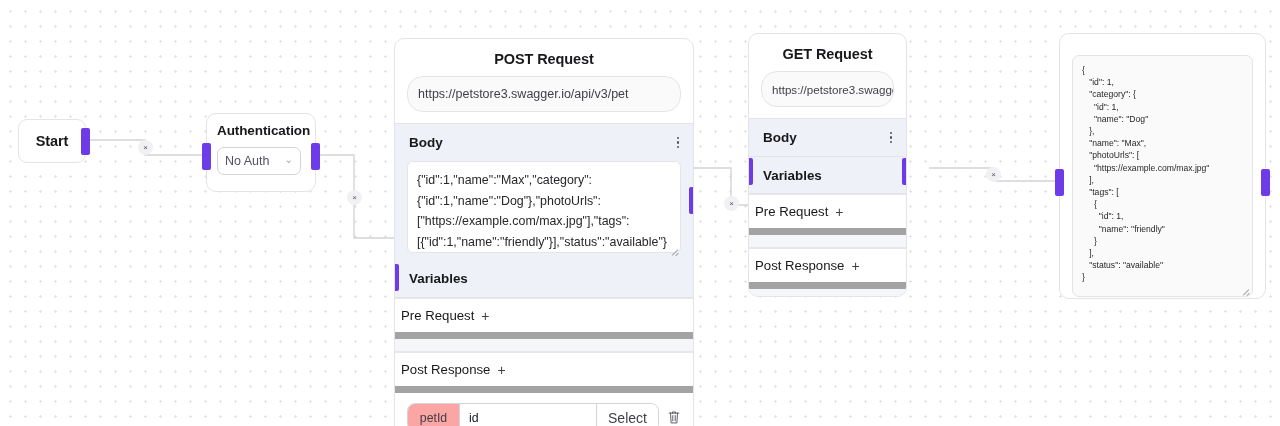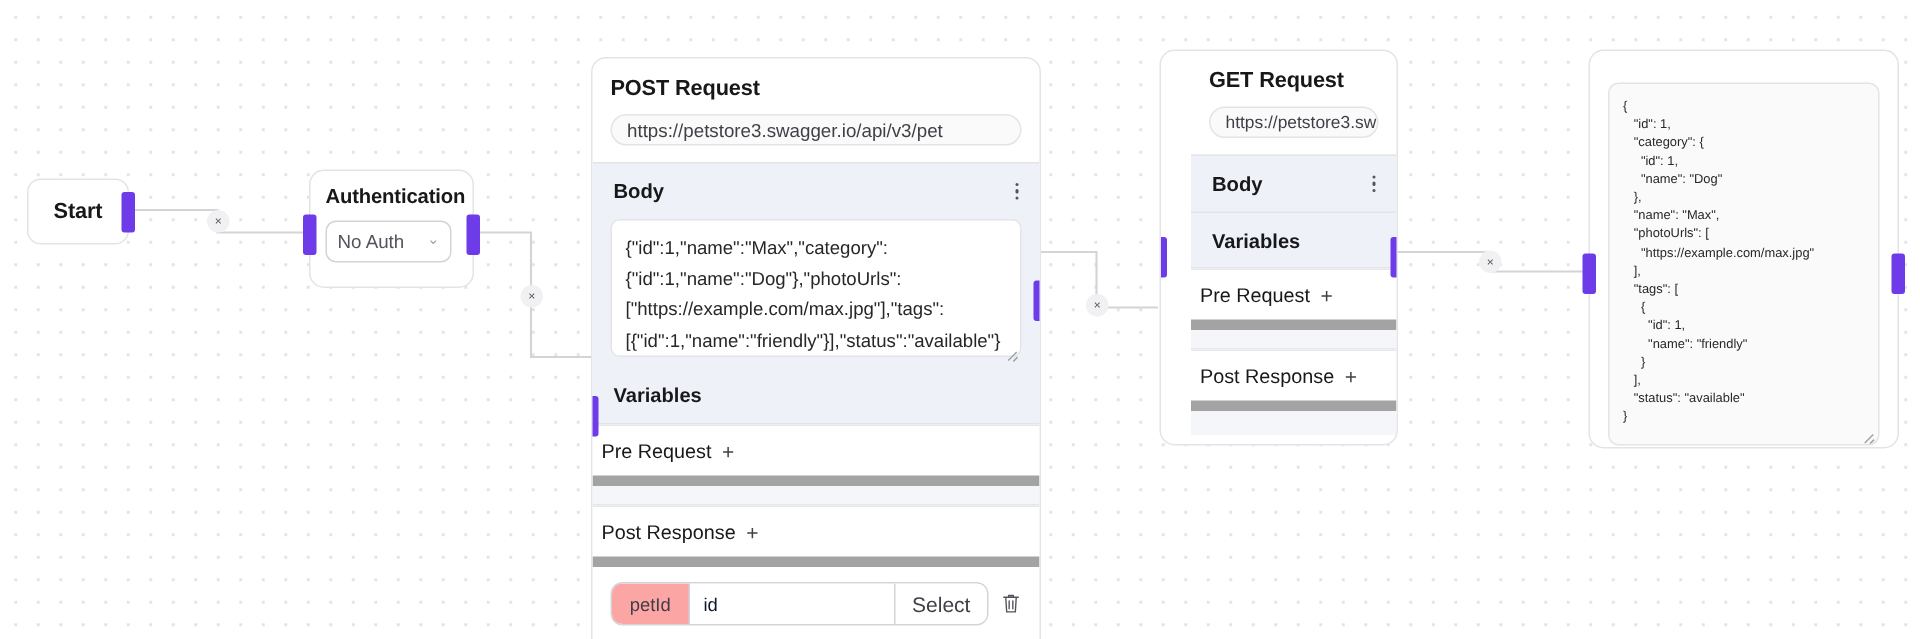--- a/index.html
+++ b/index.html
@@ -24,20 +24,21 @@
     position: absolute;
     background: #ffffff;
     border: 1px solid #e4e4e7;
     border-radius: 10px;
   }
   .node-title {
     font-size: 14.5px;
     font-weight: bold;
     color: #18181b;
     letter-spacing: -0.1px;
+    text-align: center;
   }
 
   
   .handle {
     position: absolute;
     width: 9px; height: 27px;
     background: #6d3ce8;
     border-radius: 2px;
     z-index: 6;
   }
@@ -91,21 +92,21 @@
     color: #9ca3af; font-size: 10px;
   }
 
   
   .req-node { padding: 0; overflow: hidden; }
   .req-head {
     padding: 12px 12px 0 12px;
   }
   .url-input {
     margin: 9px 12px 0 12px;
-    height: 21px;
+    height: 36px;
     border: 1px solid #e4e4e7;
     border-radius: 16px;
     background: #fafafa;
     display: flex; align-items: center;
     padding: 0 10px;
     font-size: 12.5px;
     color: #3f3f46;
     overflow: hidden;
     white-space: nowrap;
   }
@@ -200,21 +201,21 @@
     cursor: pointer;
   }
   .trash { width: 14px; height: 15px; flex: none; cursor: pointer; }
 
   
   #post-node { left: 394px; top: 38px; width: 300px; height: 400px; }
   #post-node .handle.left  { top: 225px; }
   #post-node .handle.right { top: 148px; }
 
   
-  #get-node  { left: 773px; top: 33px; width: 159px; height: 264px; padding-left: 20px; }
+  #get-node  { left: 748px; top: 33px; width: 159px; height: 264px; }
   #get-node .url-input { font-size: 11.6px; }
   #get-node .handle.left  { top: 124px; }
   #get-node .handle.right { top: 124px; }
   #get-node .vars-label { padding: 11px 14px 10px 14px; }
 
   
   #output-node { left: 1059px; top: 33px; width: 207px; height: 266px; padding: 11px 12px 0 12px; }
   #output-node .handle.left  { top: 135px; }
   #output-node .handle.right { top: 135px; }
   .output-json {

